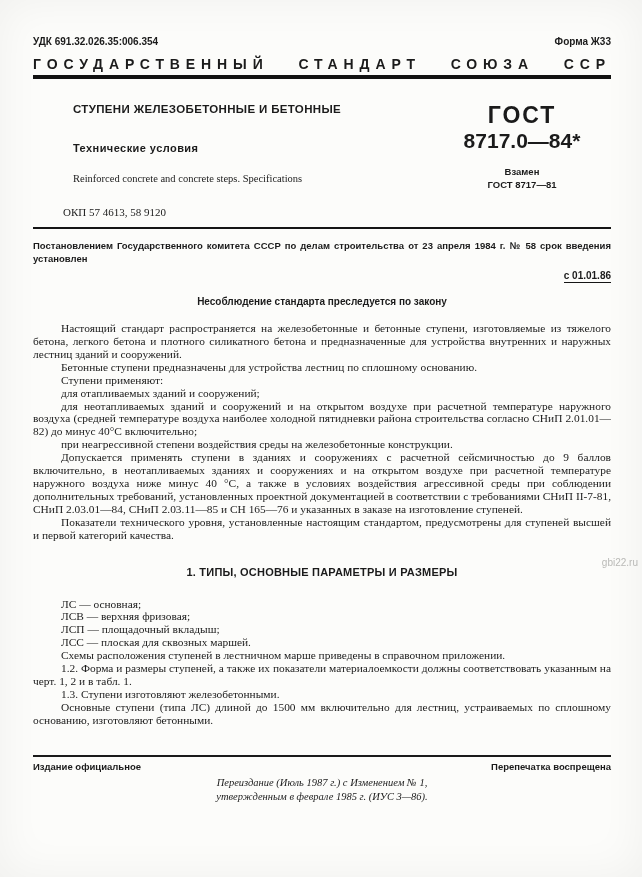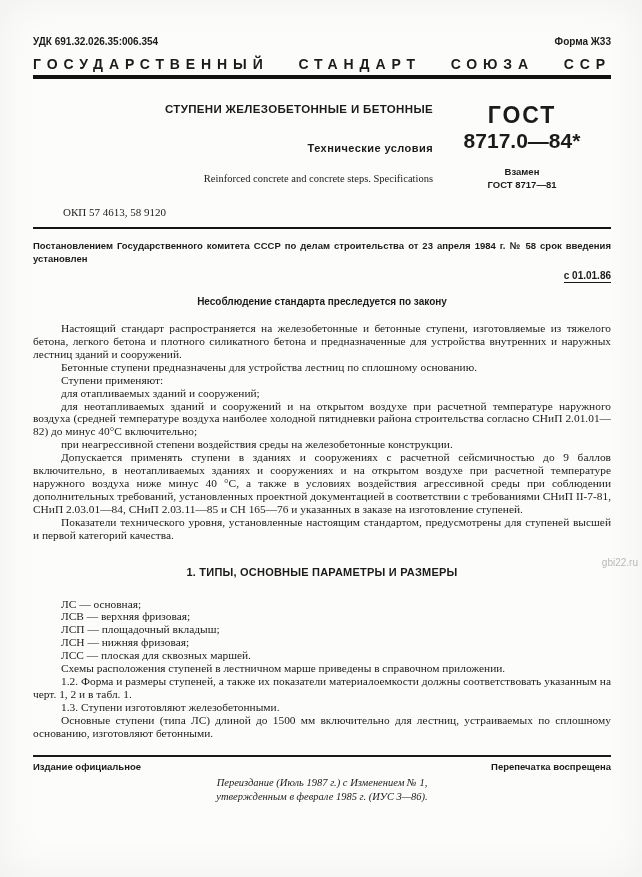--- a/index.html
+++ b/index.html
@@ -32,21 +32,21 @@
     margin-top:9px;
     font-family:"Liberation Sans", sans-serif;
     font-weight:bold; font-size:14px;
     white-space:nowrap;
   }
   .gost-banner span { letter-spacing:0.42em; }
   .rule-thick { height:4px; background:#121212; margin-top:3px; }
   
   .title-cols { display:flex; margin-top:24px; }
   .title-left {
-    width:400px; text-align:right;
+    width:400px; text-align:left;
     padding-left:40px; box-sizing:border-box;
   }
   .doc-title {
     font-family:"Liberation Sans", sans-serif;
     font-weight:bold; font-size:11.5px; letter-spacing:0.03em;
   }
   .doc-subtitle {
     font-family:"Liberation Sans", sans-serif;
     font-weight:bold; font-size:11px; margin-top:27px;
     letter-spacing:0.04em;
@@ -168,21 +168,20 @@
       <p>Допускается применять ступени в зданиях и сооружениях с расчетной сейсмичностью до 9 баллов включительно, в неотапливаемых зданиях и сооружениях и на открытом воздухе при расчетной температуре наружного воздуха ниже минус 40 °С, а также в условиях воздействия агрессивной среды при соблюдении дополнительных требований, установленных проектной документацией в соответствии с требованиями СНиП II-7-81, СНиП 2.03.01—84, СНиП 2.03.11—85 и СН 165—76 и указанных в заказе на изготовление ступеней.</p>
       <p>Показатели технического уровня, установленные настоящим стандартом, предусмотрены для ступеней высшей и первой категорий качества.</p>
     </div>
 
     <div class="section-heading">1. ТИПЫ, ОСНОВНЫЕ ПАРАМЕТРЫ И РАЗМЕРЫ</div>
 
     <div class="body-text">
       <p>ЛС — основная;</p>
       <p>ЛСВ — верхняя фризовая;</p>
       <p>ЛСП — площадочный вкладыш;</p>
-      <p>ЛСН — нижняя фризовая;</p>
       <p>ЛСС — плоская для сквозных маршей.</p>
       <p>Схемы расположения ступеней в лестничном марше приведены в справочном приложении.</p>
       <p>1.2. Форма и размеры ступеней, а также их показатели материалоемкости должны соответствовать указанным на черт. 1, 2 и в табл. 1.</p>
       <p>1.3. Ступени изготовляют железобетонными.</p>
       <p>Основные ступени (типа ЛС) длиной до 1500 мм включительно для лестниц, устраиваемых по сплошному основанию, изготовляют бетонными.</p>
     </div>
   </div>
 
   <div class="footer">
     <div class="rule-footer"></div>

